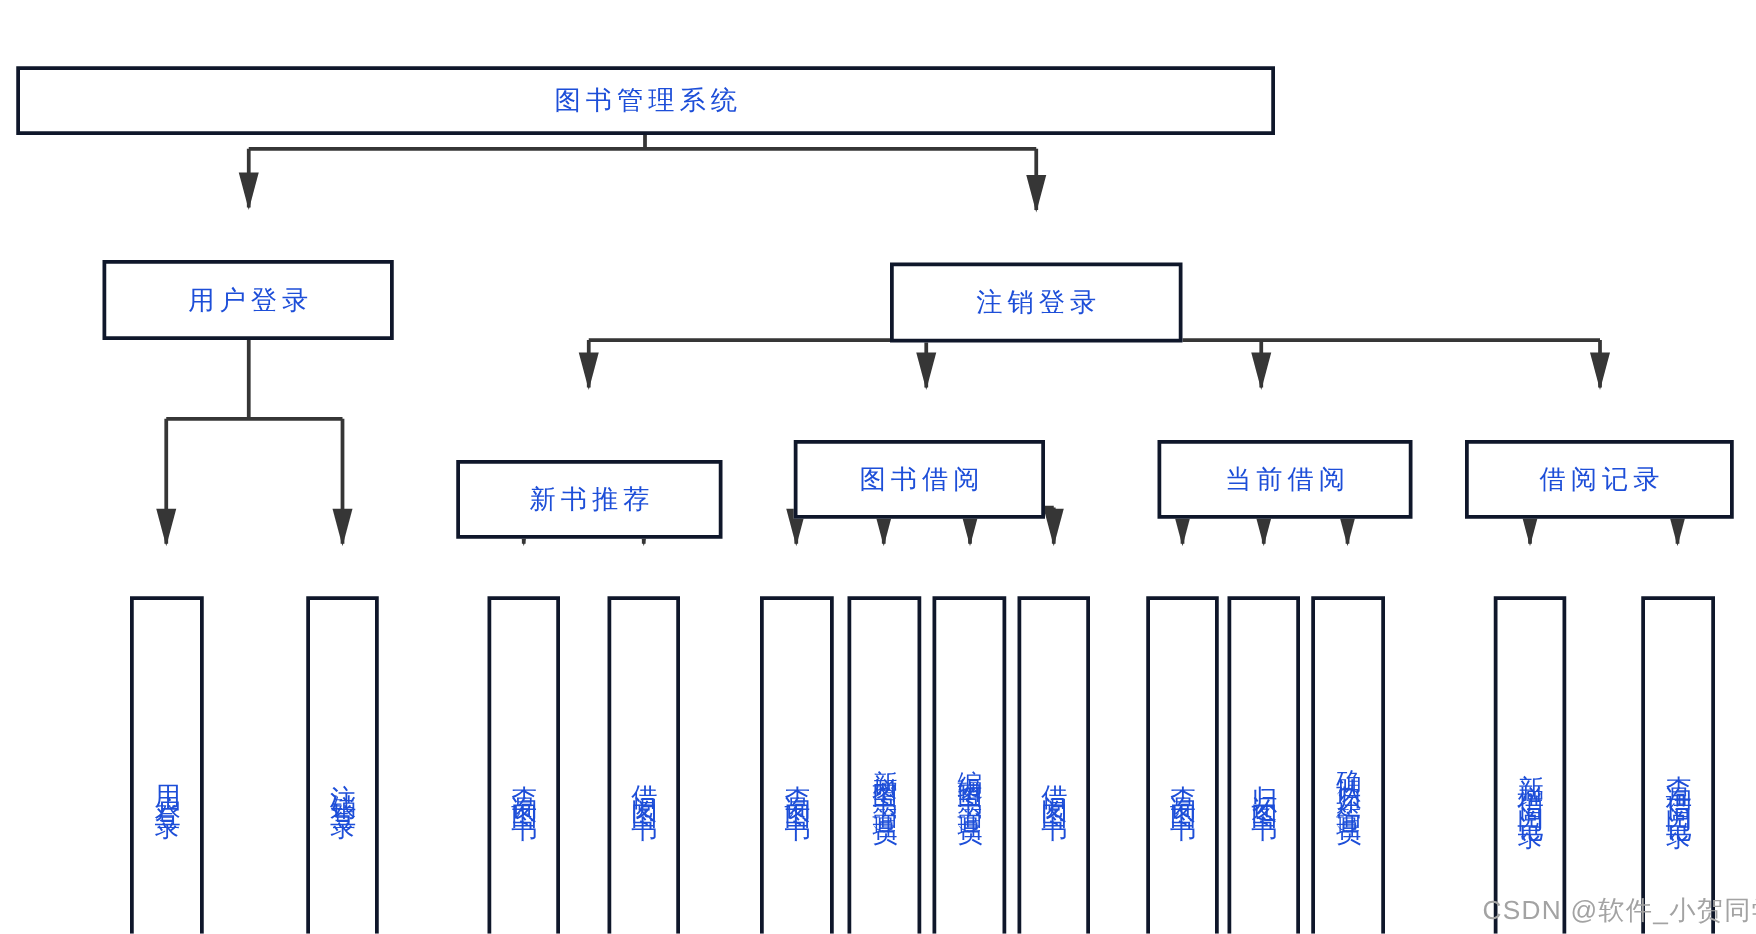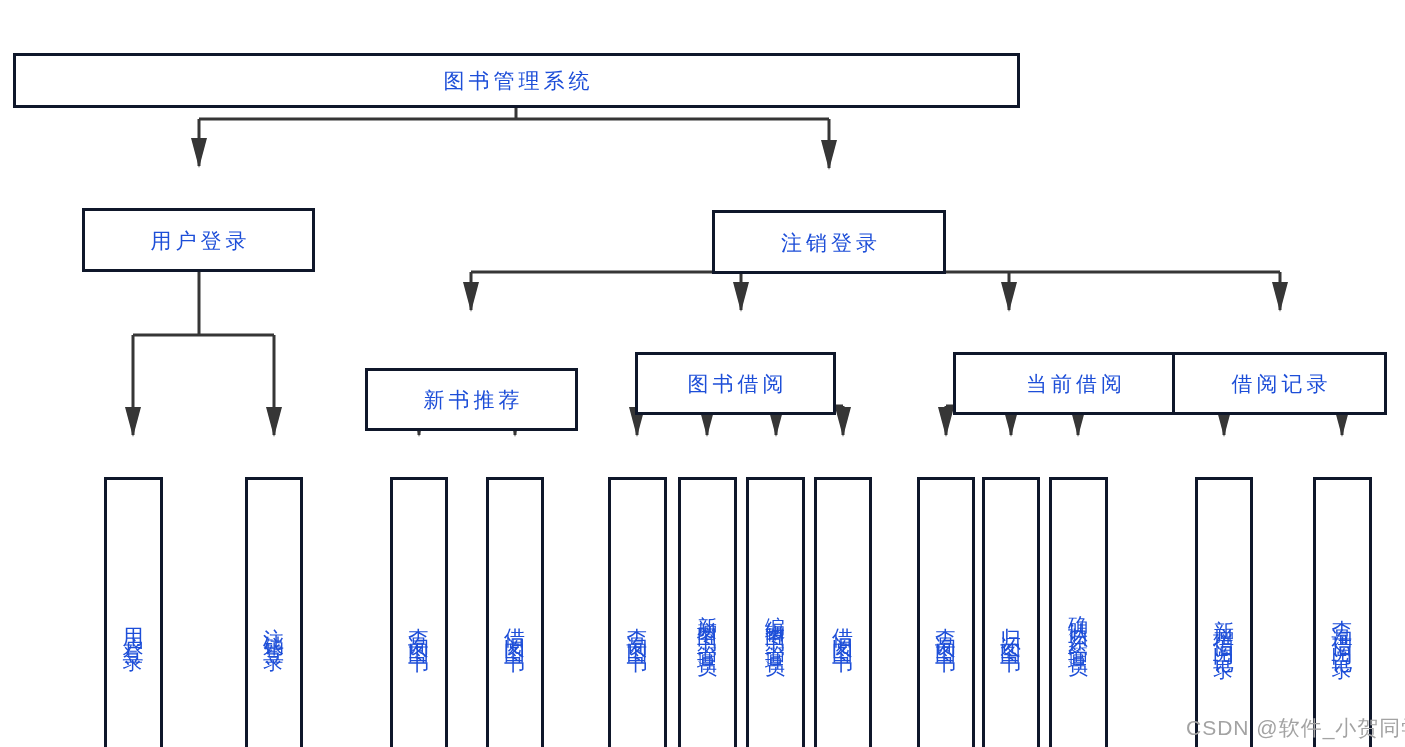--- a/index.html
+++ b/index.html
@@ -103,21 +103,21 @@
     </g>
   </svg>
 
   <div class="node" style="left:13px; top:13px; width:1007px; height:55px">图书管理系统</div>
 
   <div class="node" style="left:82px; top:168px; width:233px; height:64px">用户登录</div>
   <div class="node" style="left:712px; top:170px; width:234px; height:64px">注销登录</div>
 
   <div class="node" style="left:365px; top:328px; width:213px; height:63px">新书推荐</div>
   <div class="node" style="left:635px; top:312px; width:201px; height:63px">图书借阅</div>
-  <div class="node" style="left:953px; top:312px; width:242px; height:63px">当前借阅</div>
+  <div class="node" style="left:926px; top:312px; width:204px; height:63px">当前借阅</div>
   <div class="node" style="left:1172px; top:312px; width:215px; height:63px">借阅记录</div>
 
   <div class="node leaf" style="left:104px; top:437px; width:59px; height:300px">
     <span class="vtext">用户登录</span>
   </div>
   <div class="node leaf" style="left:245px; top:437px; width:58px; height:300px">
     <span class="vtext">注销登录</span>
   </div>
 
   <div class="node leaf" style="left:390px; top:437px; width:58px; height:300px">

